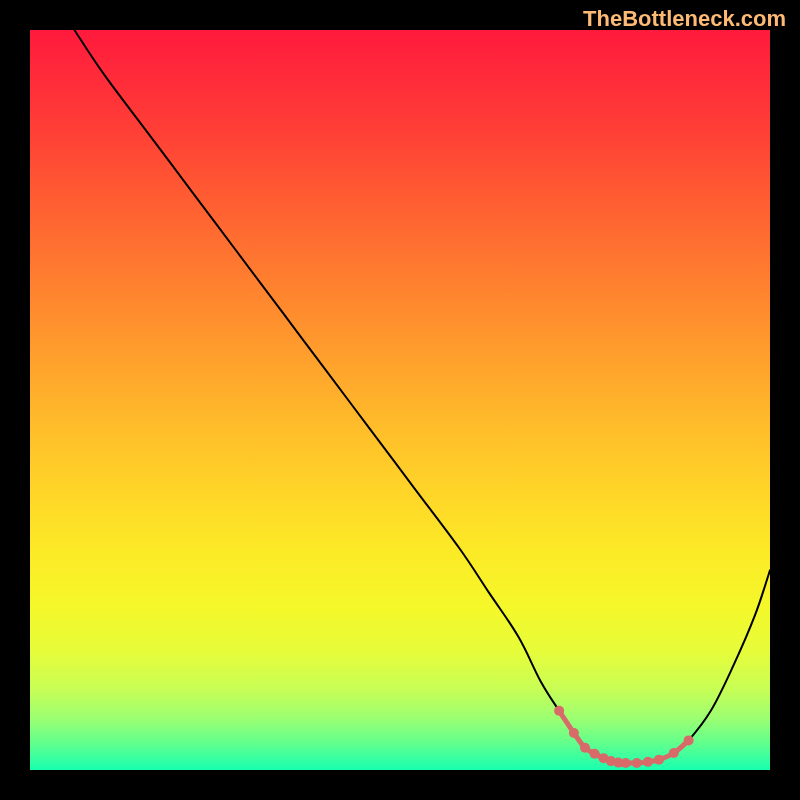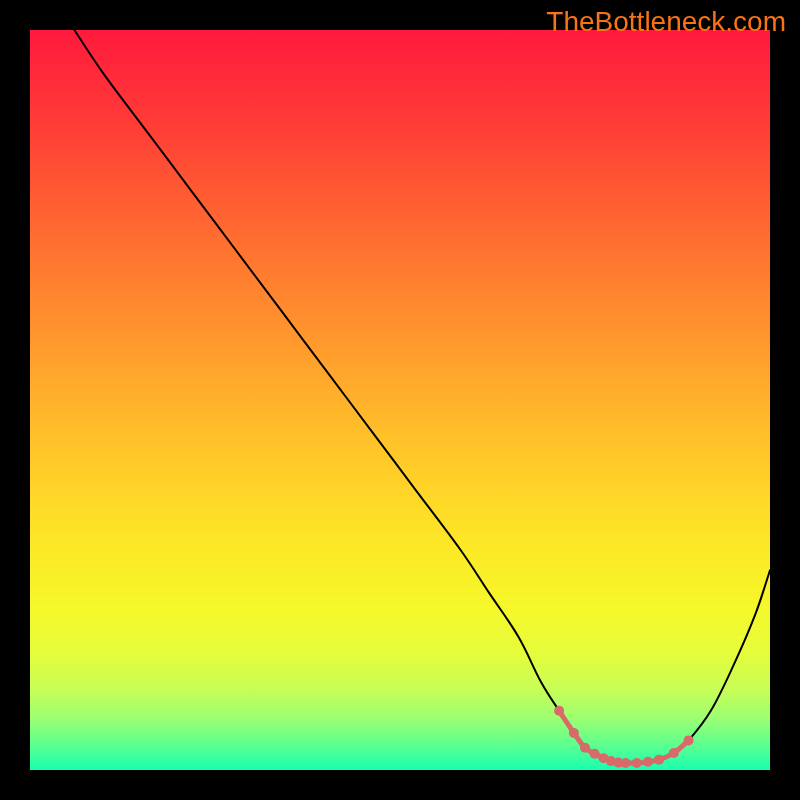--- a/index.html
+++ b/index.html
@@ -7,23 +7,23 @@
     width: 800px;
     height: 800px;
     background: #000;
     position: relative;
     font-family: Arial, sans-serif;
   }
   .watermark {
     position: absolute;
     top: 6px;
     right: 14px;
-    color: #f97316;
-    font-size: 28px;
-    font-weight: 400;
+    color: #fdba74;
+    font-size: 22px;
+    font-weight: 700;
     z-index: 10;
   }
   .plot {
     position: absolute;
     left: 30px;
     top: 30px;
     width: 740px;
     height: 740px;
   }
   .gradient-bg {

